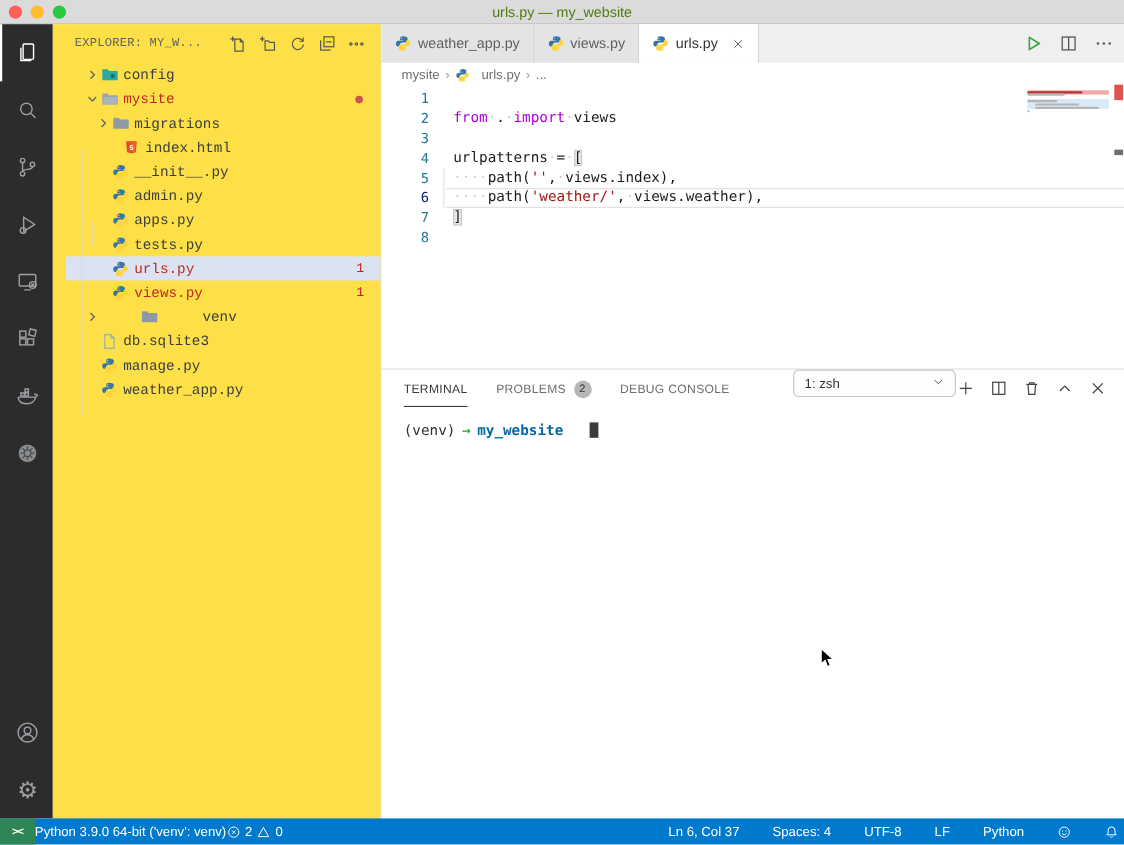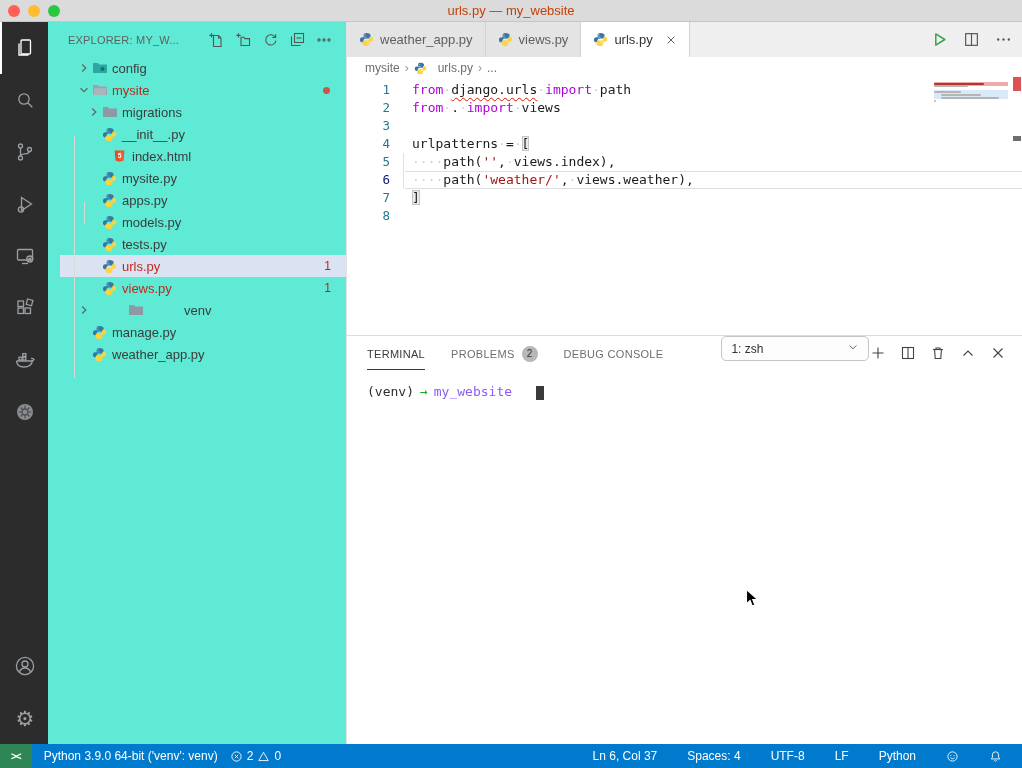--- a/index.html
+++ b/index.html
@@ -5,32 +5,32 @@
   * { margin:0; padding:0; box-sizing:border-box; }
   html,body { width:1022px; height:768px; overflow:hidden; }
   body { font-family:"Liberation Sans", sans-serif; background:#fff; }
   #app { position:relative; width:1022px; height:768px; overflow:hidden; background:#fff; }
 
   
   .titlebar { position:absolute; left:0; top:0; width:1022px; height:22px; background:#DBDBDB; border-bottom:1px solid #C6C6C6; }
   .traffic { position:absolute; left:8px; top:5px; display:flex; gap:8px; }
   .tl { width:12px; height:12px; border-radius:50%; }
   .tl.close { background:#FF5F57; } .tl.min { background:#FEBC2E; } .tl.zoom { background:#28C840; }
-  .win-title { position:absolute; left:0; right:0; top:0; height:22px; text-align:center; line-height:22px; font-size:13px; color:#c2410c; }
+  .win-title { position:absolute; left:0; right:0; top:0; height:22px; text-align:center; line-height:22px; font-size:13px; color:#4d7c0f; }
 
   
   .activitybar { position:absolute; left:0; top:22px; width:48px; height:722px; background:#2C2C2C; display:flex; flex-direction:column; }
   .ab-item { width:48px; height:52px; display:flex; align-items:center; justify-content:center; color:#9B9FA3; border-left:2px solid transparent; cursor:pointer; }
   .ab-item.active { color:#FFFFFF; border-left-color:#FFFFFF; }
   .ab-item svg { width:24px; height:24px; stroke:currentColor; fill:none; stroke-width:1.3; }
   .ab-spacer { flex:1; }
   .ab-gear { font-size:21px; line-height:1; }
 
   
-  .sidebar { position:absolute; left:48px; top:22px; width:299px; height:730px; background:#5eead4; border-right:1px solid #E2E2E2; }
+  .sidebar { position:absolute; left:48px; top:22px; width:299px; height:730px; background:#fde047; border-right:1px solid #E2E2E2;font-family:Liberation Mono, monospace; }
   .sb-header { height:35px; display:flex; align-items:center; padding:0 14px 0 20px; }
   .sb-title { font-size:11px; color:#616161; letter-spacing:.2px; white-space:nowrap; }
   .sb-actions { margin-left:auto; display:flex; gap:11px; color:#555; }
   .sb-actions .aicon svg { width:16px; height:16px; stroke:#555; fill:none; stroke-width:1.1; }
   #tree { position:relative;margin-left:12px; }
   .guide { position:absolute; width:1px; background:#D9D9D9; }
   .trow { height:22px; display:flex; align-items:center; font-size:13px; color:#3C3C3C; cursor:pointer; white-space:nowrap; }
   .trow.sel { background:#DBE2F2; }
   .chev { width:16px; height:16px; flex:0 0 16px; display:flex; align-items:center; justify-content:center; }
   .chev svg { width:14px; height:14px; }
@@ -80,28 +80,28 @@
   .ptab { display:flex; align-items:center; gap:7px; margin-right:26px; font-size:11px; letter-spacing:.3px; color:#6E6E6E; padding:9px 0 7px; border-bottom:1px solid transparent; cursor:pointer; }
   .ptab.active { color:#3A3A3A; border-bottom-color:#3A3A3A; }
   .pbadge { background:#B7B7B7; color:#333; border-radius:50%; width:16px; height:16px; display:flex; align-items:center; justify-content:center; font-size:10px; }
   .shell-select { margin-left:32px; width:148px; height:25px; border:1px solid #C5C5C5; border-radius:5px; background:#FDFDFD; display:flex; align-items:center; padding:0 9px; font-size:12px; color:#333; cursor:pointer; }
   .shell-select .dd-chev { margin-left:auto; }
   .shell-select svg { width:12px; height:12px; stroke:#555; fill:none; stroke-width:1.2; }
   .pactions { margin-left:auto; display:flex; gap:14px; align-items:center; }
   .pactions .aicon svg { width:16px; height:16px; stroke:#424242; fill:none; stroke-width:1.1; }
   .terminal { padding:14px 0 0 20px; font-family:"DejaVu Sans Mono", monospace; font-size:13px; color:#2E2E2E; }
   .t-arrow { color:#1FA32A; margin:0 6px 0 6px; }
-  .t-cwd { color:#8b5cf6; font-weight:normal; margin-right:24px; }
+  .t-cwd { color:#0369a1; font-weight:bold; margin-right:24px; }
   .t-cursor { display:inline-block; width:8px; height:14px; background:#3A3A3A; vertical-align:middle; }
 
   
   .statusbar { position:absolute; left:0; right:0; bottom:0; height:24px; background:#007ACC; color:#fff; display:flex; align-items:center; font-size:12px; }
   .sb-remote { height:24px; background:#2E8555; display:flex; align-items:center; padding:0 11px; font-size:10px; font-weight:bold; letter-spacing:-1px; cursor:pointer; }
-  .sb-item { display:flex; align-items:center; gap:4px; margin-left:12px; cursor:pointer; white-space:nowrap; }
-  .sb-right { margin-left:auto; display:flex; align-items:center; gap:30px; padding-right:20px; }
+  .sb-item { display:flex; align-items:center; gap:4px; margin-left:0; cursor:pointer; white-space:nowrap; }
+  .sb-right { margin-left:auto; display:flex; align-items:center; gap:30px; padding-right:5px; }
   .sb-right .sb-item { margin-left:0; }
   .sbicon svg { width:13px; height:13px; stroke:#fff; fill:none; stroke-width:1.1; display:block; }
 
   
   .mouse-pointer { position:absolute; left:745px; top:588px; pointer-events:none; }
 </style>
 </head>
 <body>
 
 <div id="app">
@@ -256,70 +256,60 @@
               <path d="M6 4l4 4-4 4"></path>
             </svg>
           </span>
           <span class="ficon">
             <svg viewBox="0 0 16 16" width="16" height="16">
               <path fill="#8E99A3" d="M1.5 3h4.3l1.4 1.6h7.3c.3 0 .5.2.5.5v7.4c0 .3-.2.5-.5.5H1.5c-.3 0-.5-.2-.5-.5V3.5c0-.3.2-.5.5-.5z"></path>
             </svg>
           </span>
           <span class="tlabel">migrations</span>
         </div>
-        <div class="trow" style="padding-left: 26px;">
-          <span class="chev"></span>
-          <span class="ficon">
-            <svg viewBox="0 0 16 16" width="15" height="15">
-              <path fill="#3974A7" d="M7.9 1C6.1 1 4.9 1.8 4.9 3.2V5h3.2v.5H3.3C1.9 5.5 1 6.6 1 8.2c0 1.6.9 2.8 2.3 2.8h1.6V9.2c0-1.2 1-2.2 2.2-2.2h3.2c1.1 0 2-.9 2-2V3.2C12.3 1.8 10 1 7.9 1zM6.3 2.4c.4 0 .6.3.6.6s-.2.6-.6.6-.6-.3-.6-.6.2-.6.6-.6z"></path>
-              <path fill="#FFD43B" d="M8.1 15c1.8 0 3-.8 3-2.2V11H7.9v-.5h4.8c1.4 0 2.3-1.1 2.3-2.7 0-1.6-.9-2.8-2.3-2.8h-1.6v1.8c0 1.2-1 2.2-2.2 2.2H5.7c-1.1 0-2 .9-2 2v1.8C3.7 14.2 6 15 8.1 15zm1.6-1.4c-.4 0-.6-.3-.6-.6s.2-.6.6-.6.6.3.6.6-.2.6-.6.6z"></path>
-            </svg>
-          </span>
-          <span class="tlabel">__init__.py</span>
-        </div>
         <div class="trow" style="padding-left: 36px;">
           <span class="chev"></span>
           <span class="ficon">
             <svg viewBox="0 0 16 16" width="15" height="15">
               <path fill="#E44D26" d="M2.8 1.5h10.4l-.95 10.7L8 13.5l-4.25-1.3z"></path>
               <path fill="#F16529" d="M8 2.5v10l3.4-1 .8-9z"></path>
               <text x="8" y="10" font-size="7" font-weight="bold" fill="#FFF" text-anchor="middle">5</text>
             </svg>
           </span>
           <span class="tlabel">index.html</span>
         </div>
         <div class="trow" style="padding-left: 26px;">
           <span class="chev"></span>
           <span class="ficon">
             <svg viewBox="0 0 16 16" width="15" height="15">
               <path fill="#3974A7" d="M7.9 1C6.1 1 4.9 1.8 4.9 3.2V5h3.2v.5H3.3C1.9 5.5 1 6.6 1 8.2c0 1.6.9 2.8 2.3 2.8h1.6V9.2c0-1.2 1-2.2 2.2-2.2h3.2c1.1 0 2-.9 2-2V3.2C12.3 1.8 10 1 7.9 1zM6.3 2.4c.4 0 .6.3.6.6s-.2.6-.6.6-.6-.3-.6-.6.2-.6.6-.6z"></path>
               <path fill="#FFD43B" d="M8.1 15c1.8 0 3-.8 3-2.2V11H7.9v-.5h4.8c1.4 0 2.3-1.1 2.3-2.7 0-1.6-.9-2.8-2.3-2.8h-1.6v1.8c0 1.2-1 2.2-2.2 2.2H5.7c-1.1 0-2 .9-2 2v1.8C3.7 14.2 6 15 8.1 15zm1.6-1.4c-.4 0-.6-.3-.6-.6s.2-.6.6-.6.6.3.6.6-.2.6-.6.6z"></path>
             </svg>
           </span>
-          <span class="tlabel">mysite.py</span>
+          <span class="tlabel">__init__.py</span>
         </div>
         <div class="trow" style="padding-left: 26px;">
           <span class="chev"></span>
           <span class="ficon">
             <svg viewBox="0 0 16 16" width="15" height="15">
               <path fill="#3974A7" d="M7.9 1C6.1 1 4.9 1.8 4.9 3.2V5h3.2v.5H3.3C1.9 5.5 1 6.6 1 8.2c0 1.6.9 2.8 2.3 2.8h1.6V9.2c0-1.2 1-2.2 2.2-2.2h3.2c1.1 0 2-.9 2-2V3.2C12.3 1.8 10 1 7.9 1zM6.3 2.4c.4 0 .6.3.6.6s-.2.6-.6.6-.6-.3-.6-.6.2-.6.6-.6z"></path>
               <path fill="#FFD43B" d="M8.1 15c1.8 0 3-.8 3-2.2V11H7.9v-.5h4.8c1.4 0 2.3-1.1 2.3-2.7 0-1.6-.9-2.8-2.3-2.8h-1.6v1.8c0 1.2-1 2.2-2.2 2.2H5.7c-1.1 0-2 .9-2 2v1.8C3.7 14.2 6 15 8.1 15zm1.6-1.4c-.4 0-.6-.3-.6-.6s.2-.6.6-.6.6.3.6.6-.2.6-.6.6z"></path>
             </svg>
           </span>
+          <span class="tlabel">admin.py</span>
+        </div>
+        <div class="trow" style="padding-left: 26px;">
+          <span class="chev"></span>
+          <span class="ficon">
+            <svg viewBox="0 0 16 16" width="15" height="15">
+              <path fill="#3974A7" d="M7.9 1C6.1 1 4.9 1.8 4.9 3.2V5h3.2v.5H3.3C1.9 5.5 1 6.6 1 8.2c0 1.6.9 2.8 2.3 2.8h1.6V9.2c0-1.2 1-2.2 2.2-2.2h3.2c1.1 0 2-.9 2-2V3.2C12.3 1.8 10 1 7.9 1zM6.3 2.4c.4 0 .6.3.6.6s-.2.6-.6.6-.6-.3-.6-.6.2-.6.6-.6z"></path>
+              <path fill="#FFD43B" d="M8.1 15c1.8 0 3-.8 3-2.2V11H7.9v-.5h4.8c1.4 0 2.3-1.1 2.3-2.7 0-1.6-.9-2.8-2.3-2.8h-1.6v1.8c0 1.2-1 2.2-2.2 2.2H5.7c-1.1 0-2 .9-2 2v1.8C3.7 14.2 6 15 8.1 15zm1.6-1.4c-.4 0-.6-.3-.6-.6s.2-.6.6-.6.6.3.6.6-.2.6-.6.6z"></path>
+            </svg>
+          </span>
           <span class="tlabel">apps.py</span>
-        </div>
-        <div class="trow" style="padding-left: 26px;">
-          <span class="chev"></span>
-          <span class="ficon">
-            <svg viewBox="0 0 16 16" width="15" height="15">
-              <path fill="#3974A7" d="M7.9 1C6.1 1 4.9 1.8 4.9 3.2V5h3.2v.5H3.3C1.9 5.5 1 6.6 1 8.2c0 1.6.9 2.8 2.3 2.8h1.6V9.2c0-1.2 1-2.2 2.2-2.2h3.2c1.1 0 2-.9 2-2V3.2C12.3 1.8 10 1 7.9 1zM6.3 2.4c.4 0 .6.3.6.6s-.2.6-.6.6-.6-.3-.6-.6.2-.6.6-.6z"></path>
-              <path fill="#FFD43B" d="M8.1 15c1.8 0 3-.8 3-2.2V11H7.9v-.5h4.8c1.4 0 2.3-1.1 2.3-2.7 0-1.6-.9-2.8-2.3-2.8h-1.6v1.8c0 1.2-1 2.2-2.2 2.2H5.7c-1.1 0-2 .9-2 2v1.8C3.7 14.2 6 15 8.1 15zm1.6-1.4c-.4 0-.6-.3-.6-.6s.2-.6.6-.6.6.3.6.6-.2.6-.6.6z"></path>
-            </svg>
-          </span>
-          <span class="tlabel">models.py</span>
         </div>
         <div class="trow" style="padding-left: 26px;">
           <span class="chev"></span>
           <span class="ficon">
             <svg viewBox="0 0 16 16" width="15" height="15">
               <path fill="#3974A7" d="M7.9 1C6.1 1 4.9 1.8 4.9 3.2V5h3.2v.5H3.3C1.9 5.5 1 6.6 1 8.2c0 1.6.9 2.8 2.3 2.8h1.6V9.2c0-1.2 1-2.2 2.2-2.2h3.2c1.1 0 2-.9 2-2V3.2C12.3 1.8 10 1 7.9 1zM6.3 2.4c.4 0 .6.3.6.6s-.2.6-.6.6-.6-.3-.6-.6.2-.6.6-.6z"></path>
               <path fill="#FFD43B" d="M8.1 15c1.8 0 3-.8 3-2.2V11H7.9v-.5h4.8c1.4 0 2.3-1.1 2.3-2.7 0-1.6-.9-2.8-2.3-2.8h-1.6v1.8c0 1.2-1 2.2-2.2 2.2H5.7c-1.1 0-2 .9-2 2v1.8C3.7 14.2 6 15 8.1 15zm1.6-1.4c-.4 0-.6-.3-.6-.6s.2-.6.6-.6.6.3.6.6-.2.6-.6.6z"></path>
             </svg>
           </span>
           <span class="tlabel">tests.py</span>
@@ -351,20 +341,30 @@
             <svg viewBox="0 0 16 16" fill="none" stroke="#646464" stroke-width="1.4">
               <path d="M6 4l4 4-4 4"></path>
             </svg>
           </span>
           <span class="ficon">
             <svg viewBox="0 0 16 16" width="16" height="16">
               <path fill="#8E99A3" d="M1.5 3h4.3l1.4 1.6h7.3c.3 0 .5.2.5.5v7.4c0 .3-.2.5-.5.5H1.5c-.3 0-.5-.2-.5-.5V3.5c0-.3.2-.5.5-.5z"></path>
             </svg>
           </span>
           <span class="tlabel">venv</span>
+        </div>
+        <div class="trow" style="padding-left: 16px;">
+          <span class="chev"></span>
+          <span class="ficon">
+            <svg viewBox="0 0 16 16" width="15" height="15" fill="none" stroke="#7FA8CC">
+              <path d="M3.5 1.5h6l3 3v10h-9z"></path>
+              <path d="M9.5 1.5v3h3"></path>
+            </svg>
+          </span>
+          <span class="tlabel">db.sqlite3</span>
         </div>
         <div class="trow" style="padding-left: 16px;">
           <span class="chev"></span>
           <span class="ficon">
             <svg viewBox="0 0 16 16" width="15" height="15">
               <path fill="#3974A7" d="M7.9 1C6.1 1 4.9 1.8 4.9 3.2V5h3.2v.5H3.3C1.9 5.5 1 6.6 1 8.2c0 1.6.9 2.8 2.3 2.8h1.6V9.2c0-1.2 1-2.2 2.2-2.2h3.2c1.1 0 2-.9 2-2V3.2C12.3 1.8 10 1 7.9 1zM6.3 2.4c.4 0 .6.3.6.6s-.2.6-.6.6-.6-.3-.6-.6.2-.6.6-.6z"></path>
               <path fill="#FFD43B" d="M8.1 15c1.8 0 3-.8 3-2.2V11H7.9v-.5h4.8c1.4 0 2.3-1.1 2.3-2.7 0-1.6-.9-2.8-2.3-2.8h-1.6v1.8c0 1.2-1 2.2-2.2 2.2H5.7c-1.1 0-2 .9-2 2v1.8C3.7 14.2 6 15 8.1 15zm1.6-1.4c-.4 0-.6-.3-.6-.6s.2-.6.6-.6.6.3.6.6-.2.6-.6.6z"></path>
             </svg>
           </span>
           <span class="tlabel">manage.py</span>
@@ -447,21 +447,20 @@
         </span>
         <span class="sep">›</span>
         <span class="crumb">
           <span>...</span>
         </span>
       </div>
     <div class="editor-body">
       <div class="code" id="code">
           <div class="crow">
             <span class="lnum">1</span>
-            <span class="ltext"><span class="tk">from</span><span class="tp"><span class="ws">·</span></span><span class="tp sq">django.urls</span><span class="tp"><span class="ws">·</span></span><span class="tk">import</span><span class="tp"><span class="ws">·</span>path</span></span>
           </div>
           <div class="crow">
             <span class="lnum">2</span>
             <span class="ltext"><span class="tk">from</span><span class="tp"><span class="ws">·</span>.<span class="ws">·</span></span><span class="tk">import</span><span class="tp"><span class="ws">·</span>views</span></span>
           </div>
           <div class="crow">
             <span class="lnum">3</span>
             <span class="ltext"></span>
           </div>
           <div class="crow">

